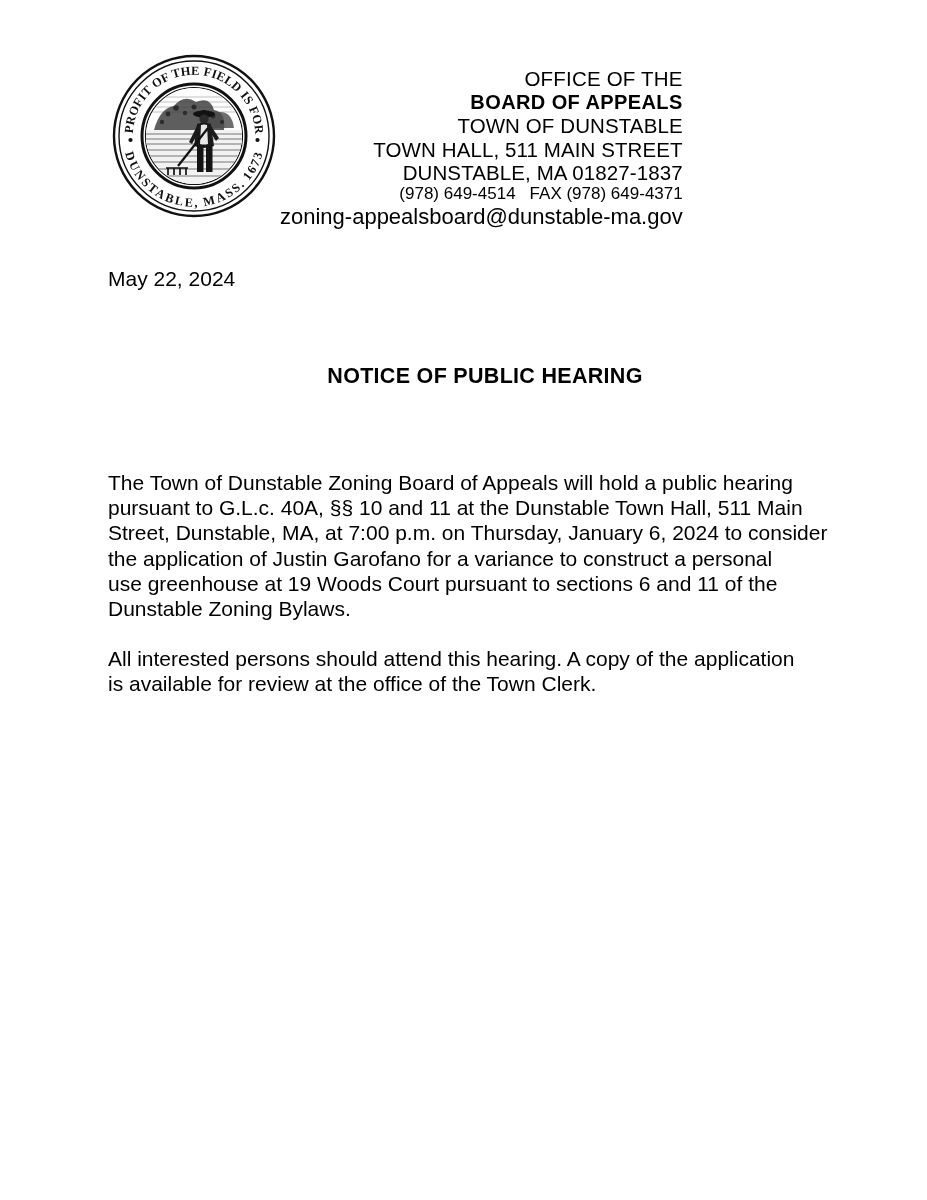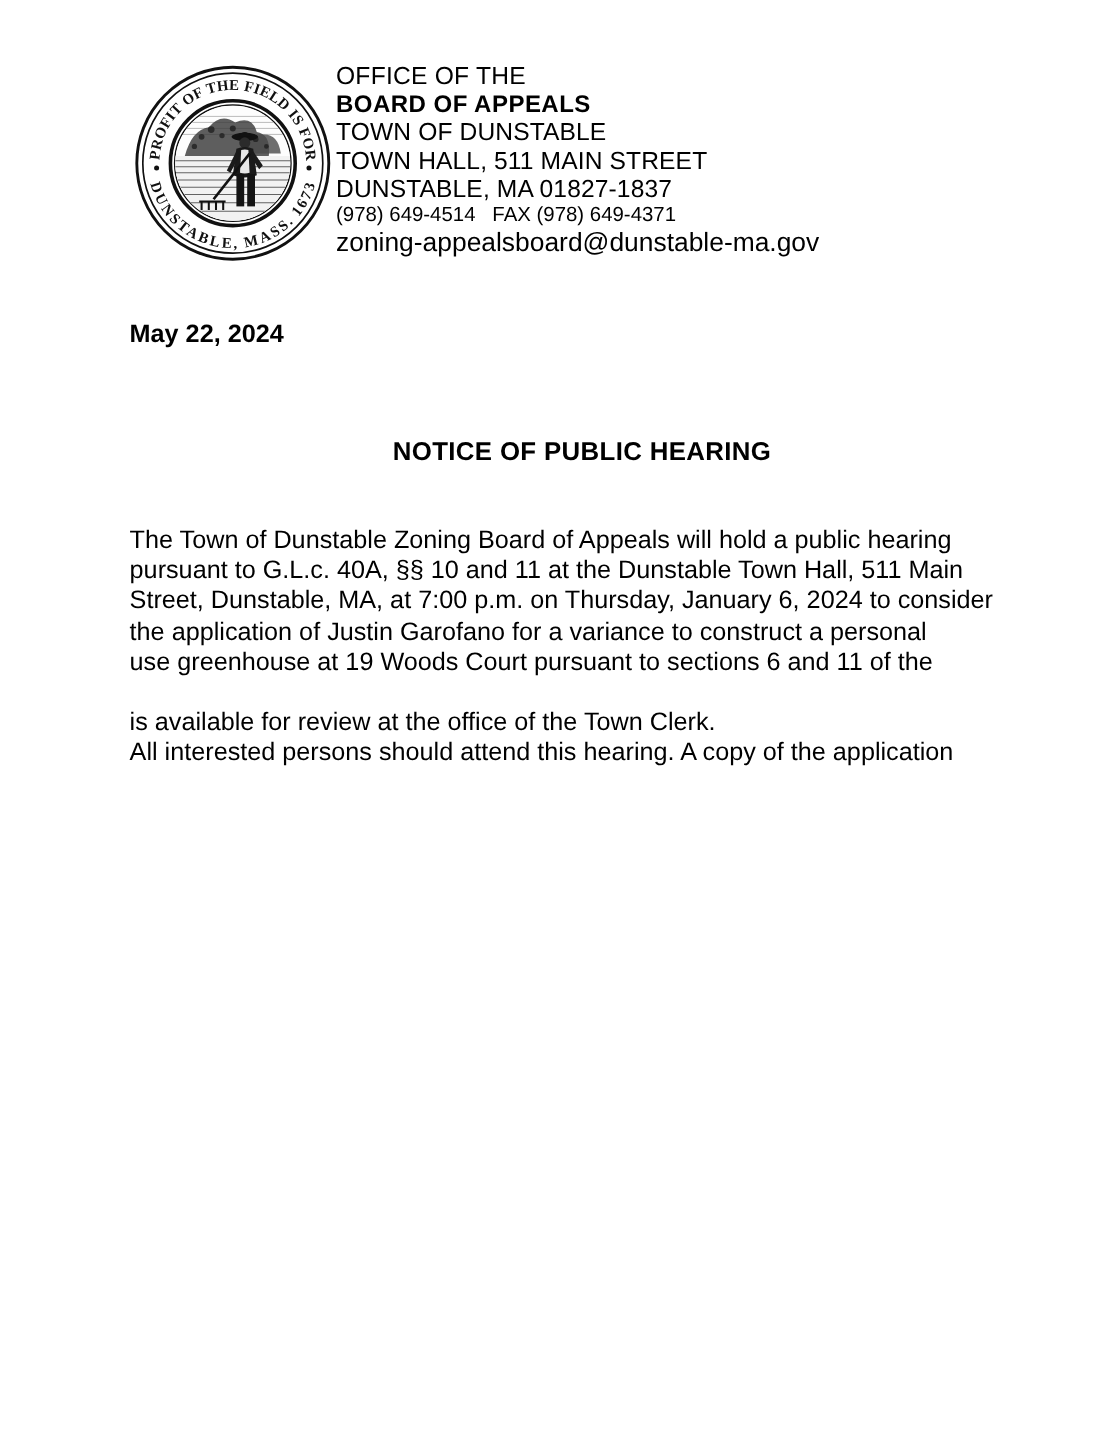--- a/index.html
+++ b/index.html
@@ -37,24 +37,25 @@
   }
 
   .seal-wrap svg {
     display: block;
     width: 172px;
     height: 178px;
   }
 
   .masthead {
     flex: 1 1 auto;
-    text-align: left;
+    text-align: right;
     padding-top: 8px;
     padding-right: 148px;
     line-height: 1.14;
+    margin-top: 15px;
   }
 
   .mh-office {
     font-size: 20.5px;
     letter-spacing: 0.2px;
     white-space: nowrap;
   }
 
   .mh-board {
     font-size: 20px;
@@ -84,21 +85,20 @@
     font-size: 22px;
     white-space: nowrap;
   }
 
   
   .date-line {
     position: absolute;
     top: 267px;
     left: 108px;
     font-size: 21px;
-    font-weight: bold;
   }
 
   
   .notice-title {
     position: absolute;
     top: 364px;
     left: 124px;
     width: 722px;
     text-align: center;
     font-size: 21.5px;
@@ -110,20 +110,21 @@
   .body-block {
     position: absolute;
     top: 438px;
     left: 108px;
     width: 712px;
   }
 
   .para {
     font-size: 21px;
     line-height: 25.2px;
+    margin-top: 32px;
   }
 
   .para + .para {
     margin-top: 25px;
   }
 
   .para .ln {
     display: block;
     white-space: nowrap;
   }
@@ -246,22 +247,23 @@
   <div class="notice-title">NOTICE OF PUBLIC HEARING</div>
 
   <div class="body-block">
 
     <div class="para">
       <span class="ln">The Town of Dunstable Zoning Board of Appeals will hold a public hearing</span>
       <span class="ln">pursuant to G.L.c. 40A, §§ 10 and 11 at the Dunstable Town Hall, 511 Main</span>
       <span class="ln">Street, Dunstable, MA, at 7:00 p.m. on Thursday, January 6, 2024 to consider</span>
       <span class="ln">the application of Justin Garofano for a variance to construct a personal</span>
       <span class="ln">use greenhouse at 19 Woods Court pursuant to sections 6 and 11 of the</span>
+      <span class="ln">Dunstable Zoning Bylaws.</span>
     </div>
 
     <div class="para">
+      <span class="ln">All interested persons should attend this hearing.  A copy of the application</span>
       <span class="ln">is available for review at the office of the Town Clerk.</span>
-      <span class="ln">All interested persons should attend this hearing.  A copy of the application</span>
     </div>
 
   </div>
 
 </div>
 
 </body></html>

